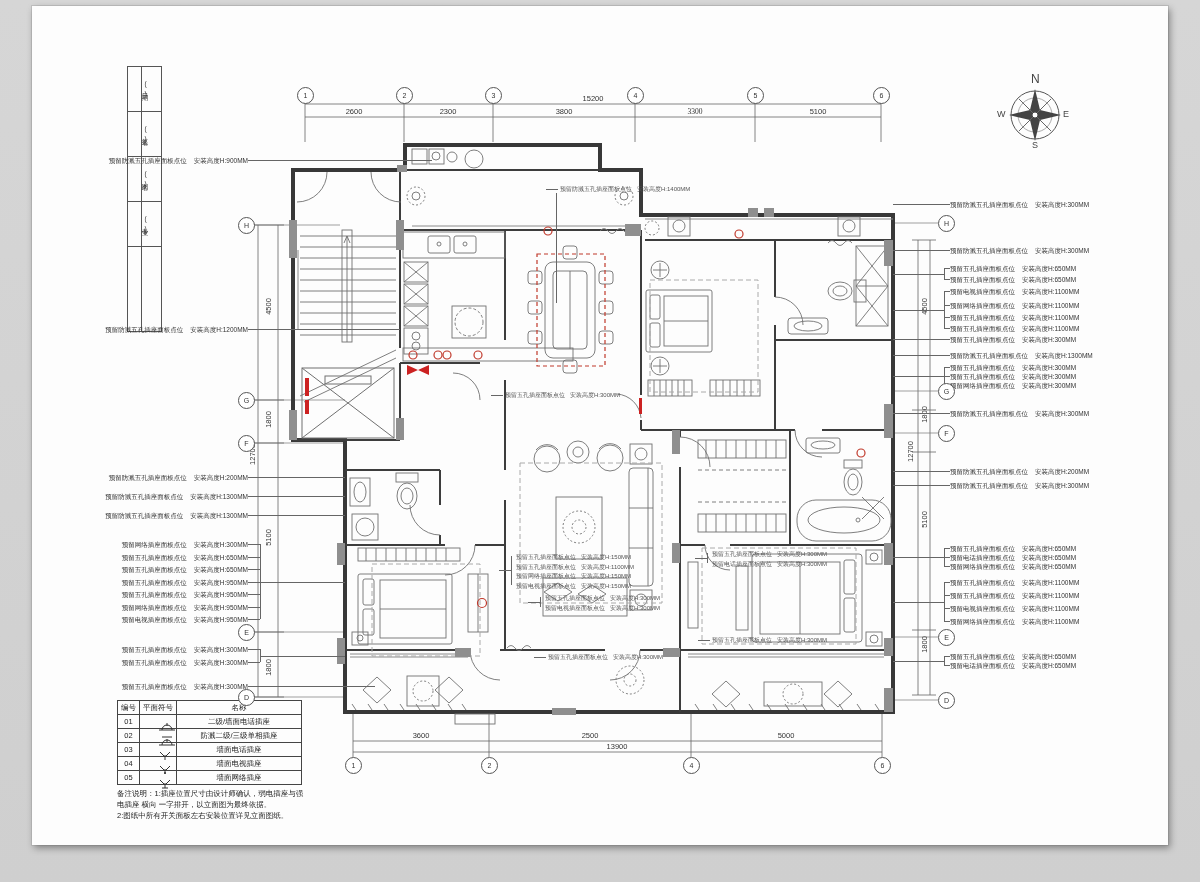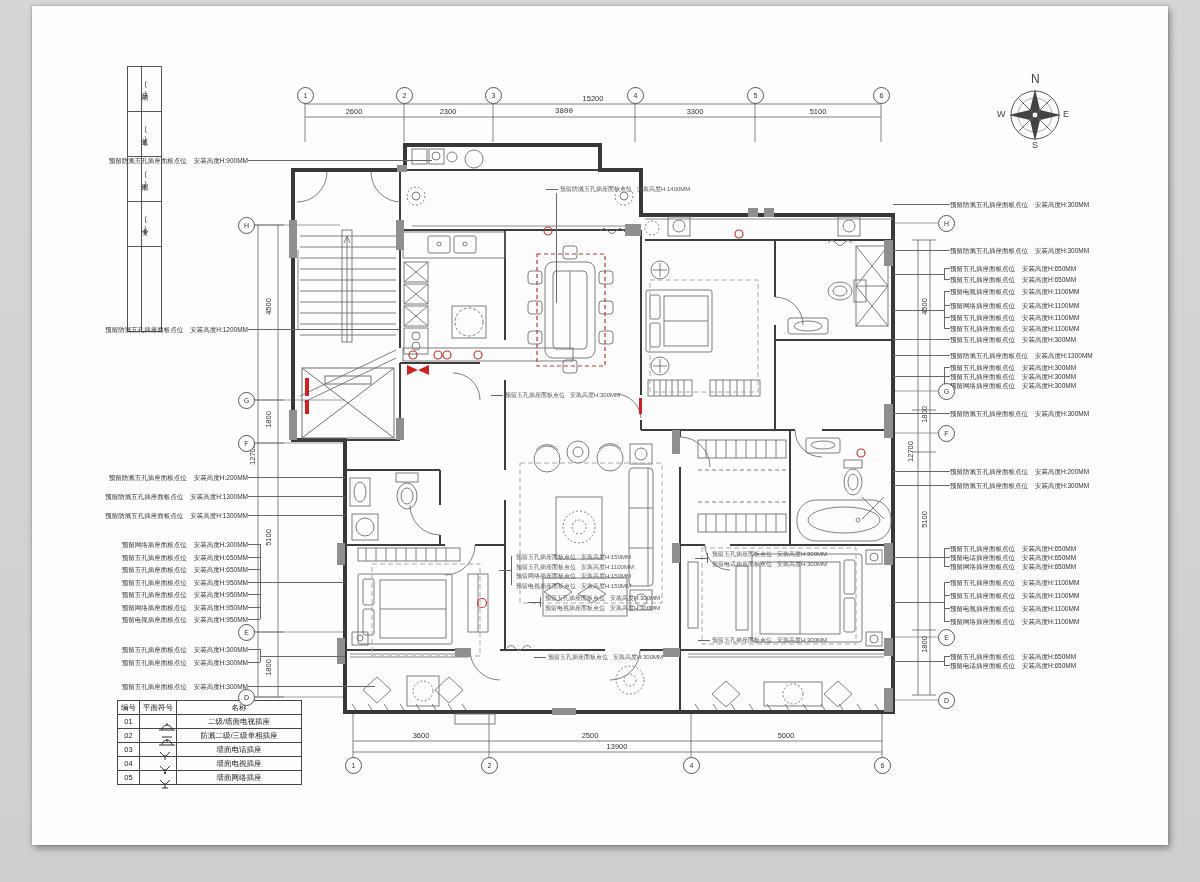--- a/index.html
+++ b/index.html
@@ -419,21 +419,21 @@
       <tbody id="legend-body">
         <tr>
           <td>01</td>
           <td>
             <svg width="18" height="11" viewBox="0 0 18 11">
               <path d="M4,8 A5,5 0 0 1 14,8" fill="none" stroke="#333"></path>
               <line x1="1" y1="8" x2="17" y2="8" stroke="#333"></line>
               <line x1="9" y1="1" x2="9" y2="4" stroke="#333"></line>
             </svg>
           </td>
-          <td class="nm">二级/墙面电视插座</td>
+          <td class="nm">二级/墙面电话插座</td>
         </tr>
         <tr>
           <td>02</td>
           <td>
             <svg width="18" height="11" viewBox="0 0 18 11">
               <path d="M4,9 A5,5 0 0 1 14,9" fill="none" stroke="#333"></path>
               <line x1="1" y1="9" x2="17" y2="9" stroke="#333"></line>
               <line x1="9" y1="3" x2="9" y2="6" stroke="#333"></line>
               <line x1="4" y1="1" x2="14" y2="1" stroke="#333"></line>
             </svg>
@@ -470,20 +470,25 @@
               <line x1="7" y1="10" x2="7" y2="5" stroke="#333"></line>
               <line x1="2" y1="2" x2="7" y2="7" stroke="#333"></line>
               <line x1="12" y1="2" x2="7" y2="7" stroke="#333"></line>
               <line x1="4" y1="10" x2="10" y2="10" stroke="#333"></line>
             </svg>
           </td>
           <td class="nm">墙面网络插座</td>
         </tr>
       </tbody>
   </table>
+  <div id="notes">
+      <div>备注说明：1:插座位置尺寸由设计师确认，弱电插座与强</div>
+      <div>电插座 横向 一字排开，以立面图为最终依据。</div>
+      <div>2:图纸中所有开关面板左右安装位置详见立面图纸。</div>
+    </div>
 
 <div class="bub" style="left: 297px; top: 87px;">1</div>
     <div class="bub" style="left: 396px; top: 87px;">2</div>
     <div class="bub" style="left: 485px; top: 87px;">3</div>
     <div class="bub" style="left: 627px; top: 87px;">4</div>
     <div class="bub" style="left: 747px; top: 87px;">5</div>
     <div class="bub" style="left: 873px; top: 87px;">6</div>
     <div class="bub" style="left: 345px; top: 757px;">1</div>
     <div class="bub" style="left: 481px; top: 757px;">2</div>
     <div class="bub" style="left: 683px; top: 757px;">4</div>
@@ -493,22 +498,22 @@
     <div class="bub" style="left: 238px; top: 435px;">F</div>
     <div class="bub" style="left: 238px; top: 624px;">E</div>
     <div class="bub" style="left: 238px; top: 689px;">D</div>
     <div class="bub" style="left: 938px; top: 215px;">H</div>
     <div class="bub" style="left: 938px; top: 383px;">G</div>
     <div class="bub" style="left: 938px; top: 425px;">F</div>
     <div class="bub" style="left: 938px; top: 629px;">E</div>
     <div class="bub" style="left: 938px; top: 692px;">D</div>
     <div class="dim dimc" style="left: 354px; top: 107px;">2600</div>
     <div class="dim dimc" style="left: 448px; top: 107px;">2300</div>
-    <div class="dim dimc" style="left: 564px; top: 107px; font-family: Liberation Mono, monospace;">3800</div>
-    <div class="dim dimc" style="left: 695px; top: 107px;">3300</div>
+    <div class="dim dimc" style="left: 564px; top: 107px;">3800</div>
+    <div class="dim dimc" style="left: 695px; top: 107px; font-family: Liberation Serif, serif;">3300</div>
     <div class="dim dimc" style="left: 818px; top: 107px;">5100</div>
     <div class="dim dimc" style="left: 593px; top: 94px;">15200</div>
     <div class="dim dimc" style="left: 421px; top: 731px;">3600</div>
     <div class="dim dimc" style="left: 590px; top: 731px;">2500</div>
     <div class="dim dimc" style="left: 786px; top: 731px;">5000</div>
     <div class="dim dimc" style="left: 617px; top: 742px;">13900</div>
     <div class="rdim" style="left: 268px; top: 307px;">4500</div>
     <div class="rdim" style="left: 268px; top: 420px;">1800</div>
     <div class="rdim" style="left: 268px; top: 538px;">5100</div>
     <div class="rdim" style="left: 268px; top: 668px;">1800</div>

